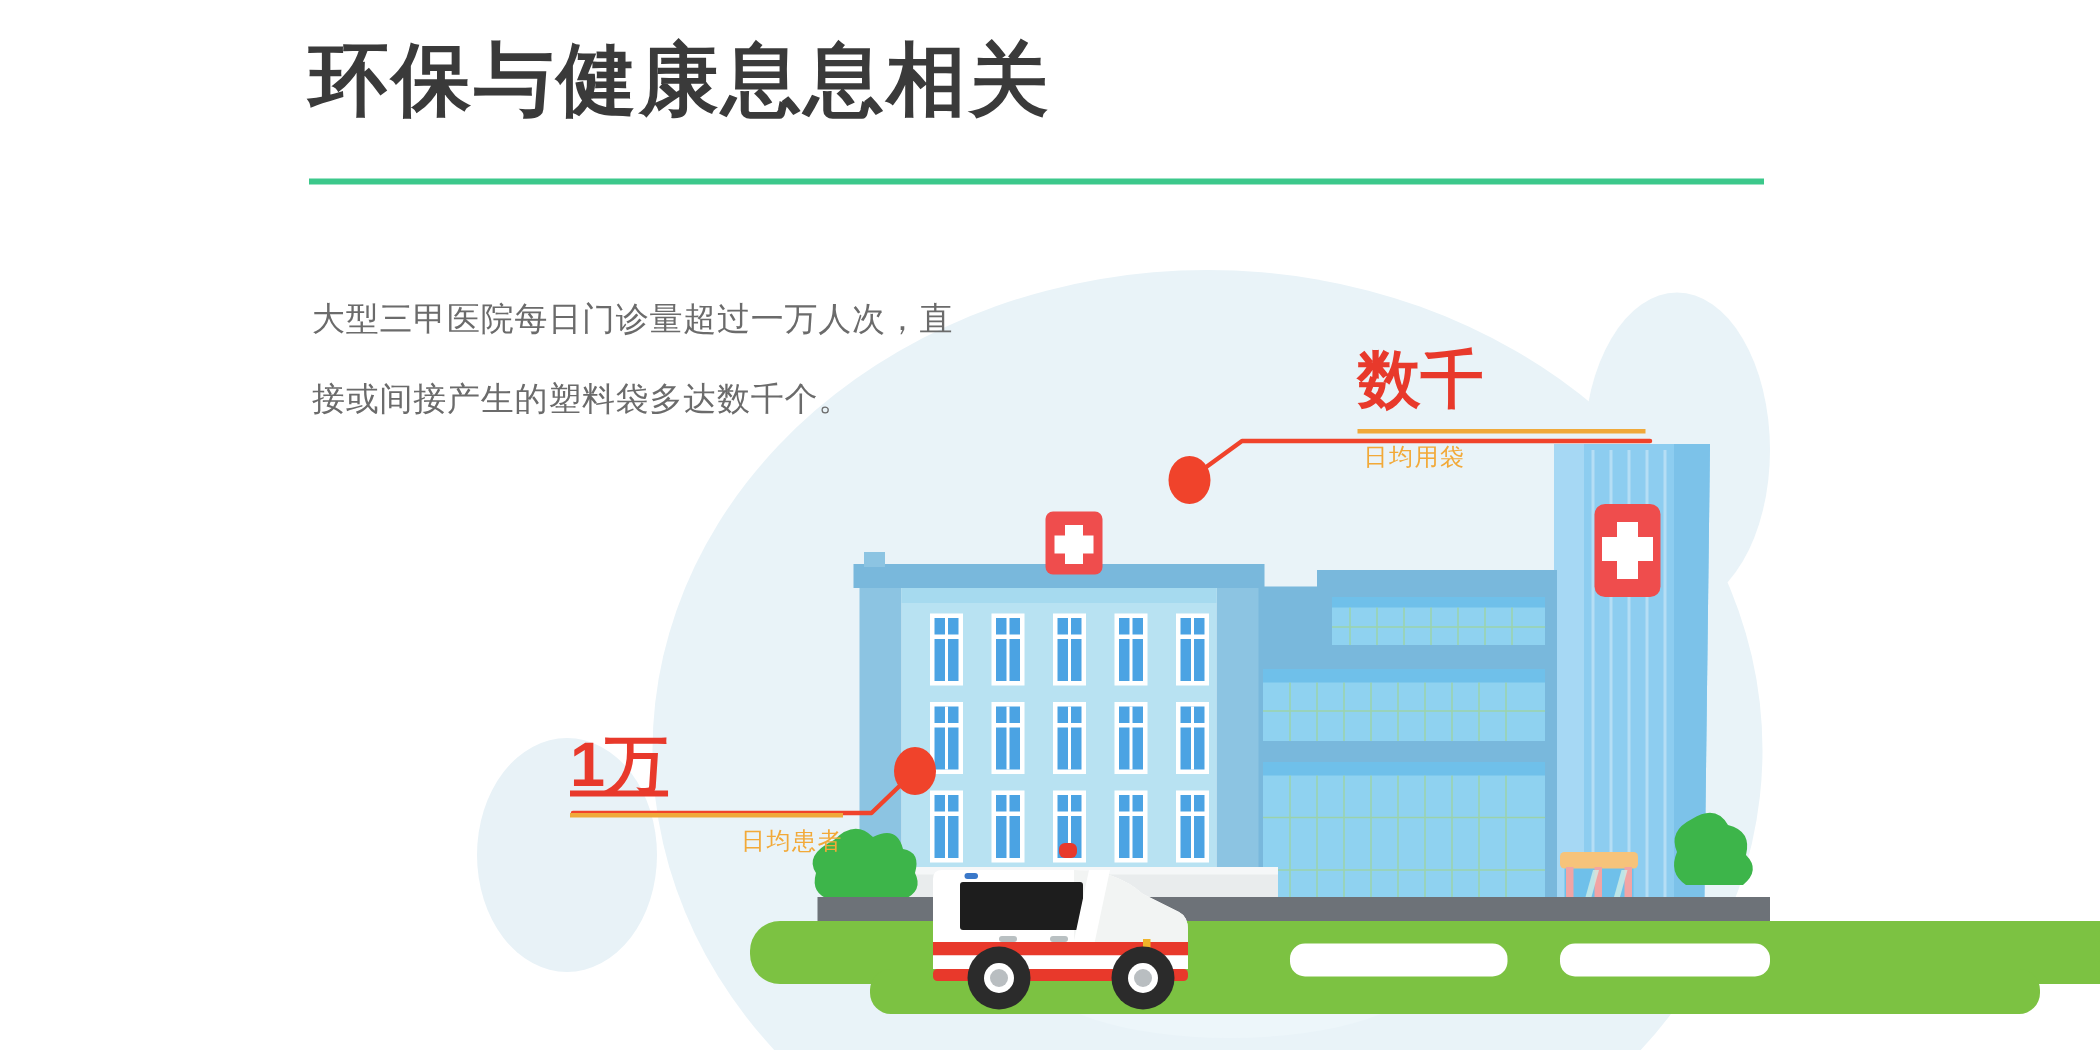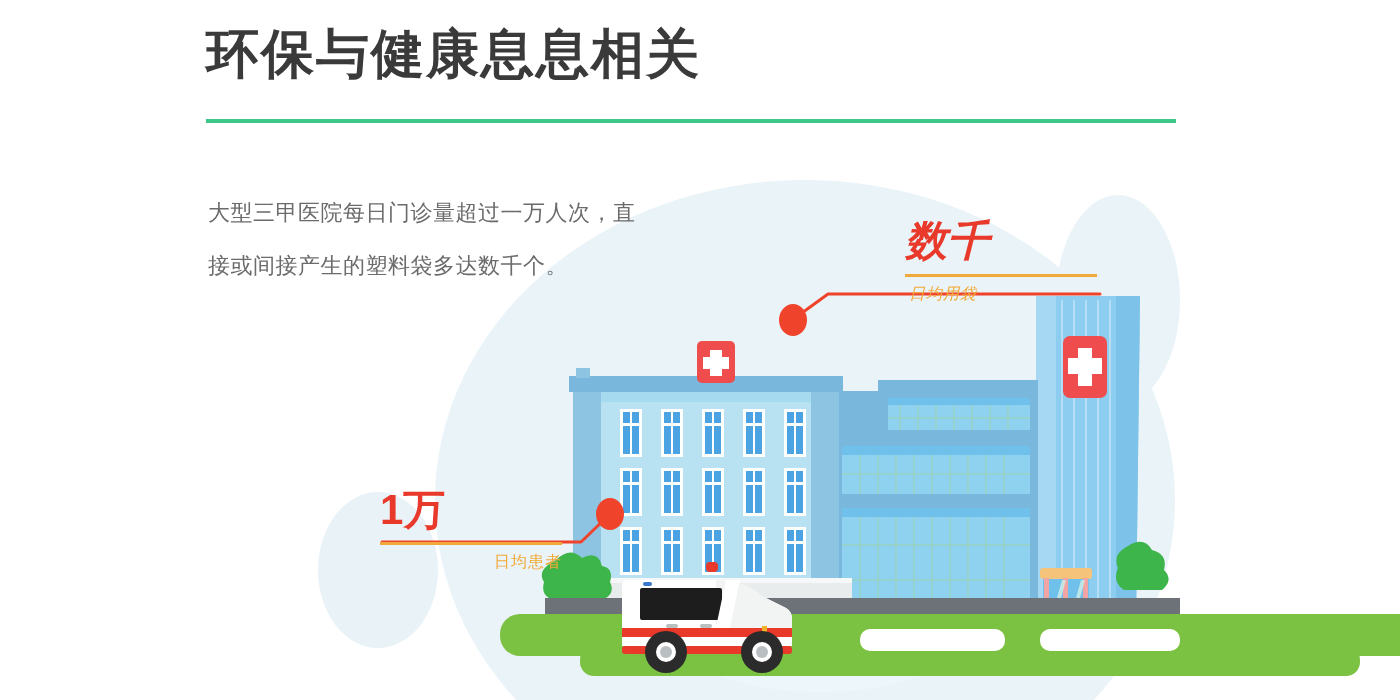--- a/index.html
+++ b/index.html
@@ -71,30 +71,30 @@
     white-space: nowrap;
   }
   .callout-label {
     font-size: 16px;
     color: #f2a938;
     line-height: 1;
     white-space: nowrap;
     letter-spacing: 1px;
   }
 
-  #callout-bags { left: 905px; top: 220px; font-style: italic; }
+  #callout-bags { left: 905px; top: 232px; }
   #callout-bags .callout-value { text-align: left; }
   #callout-bags .callout-rule {
     width: 192px; height: 3px; background: #f0a93a;
     margin: 12px 0 9px 0;
   }
   #callout-bags .callout-label { text-align: left; padding-left: 4px; }
 
   #callout-patients { left: 380px; top: 489px; }
-  #callout-patients .callout-value { text-align: left; }
+  #callout-patients .callout-value { text-align: left; text-decoration: underline; }
   #callout-patients .callout-rule {
     width: 182px; height: 3px; background: #f0a93a;
     margin: 11px 0 9px 0;
   }
   #callout-patients .callout-label { text-align: right; padding-left: 3px; }
 </style>
 </head>
 <body>
 
 <div id="stage">

